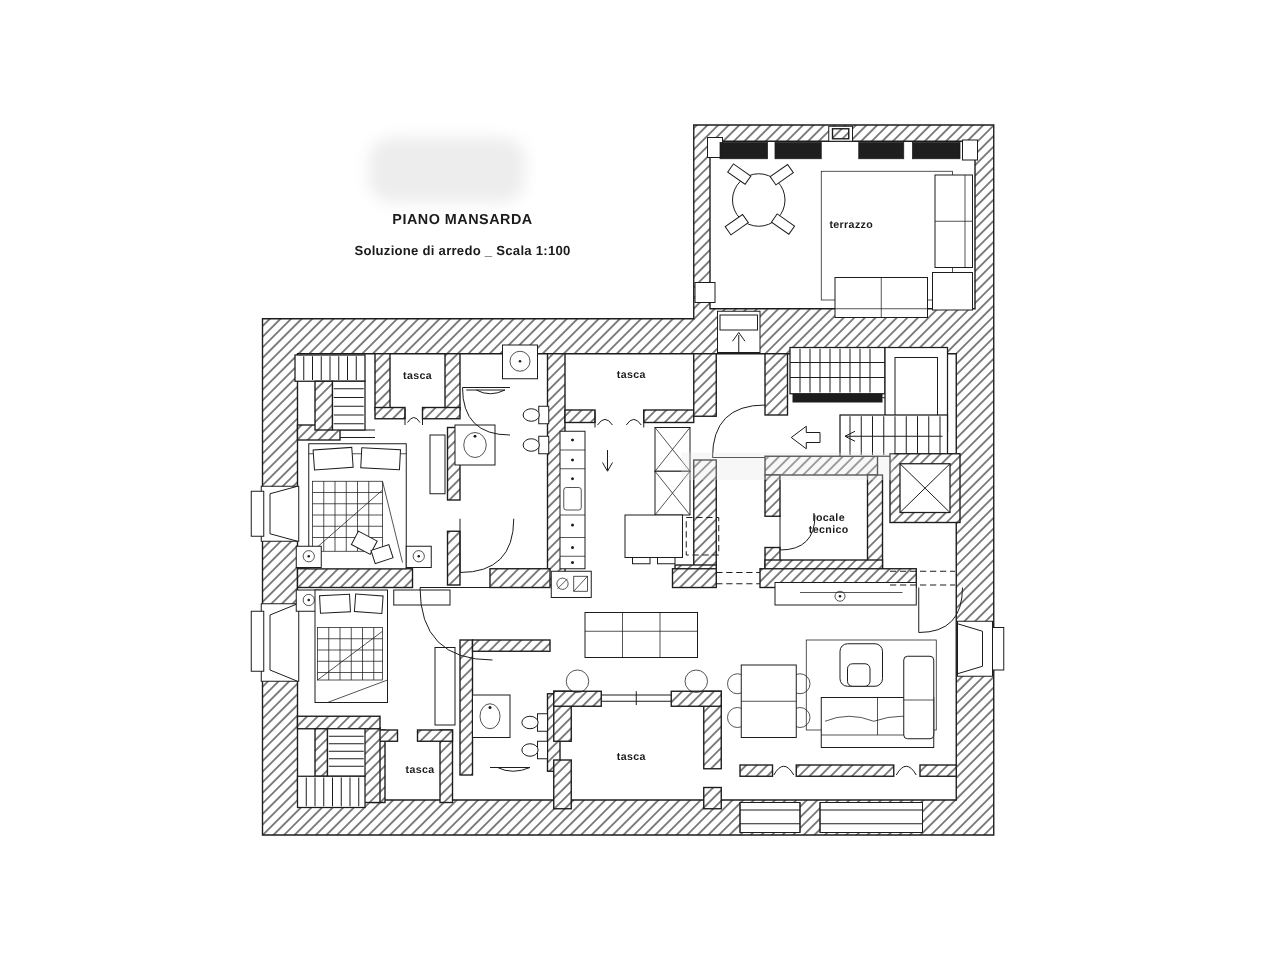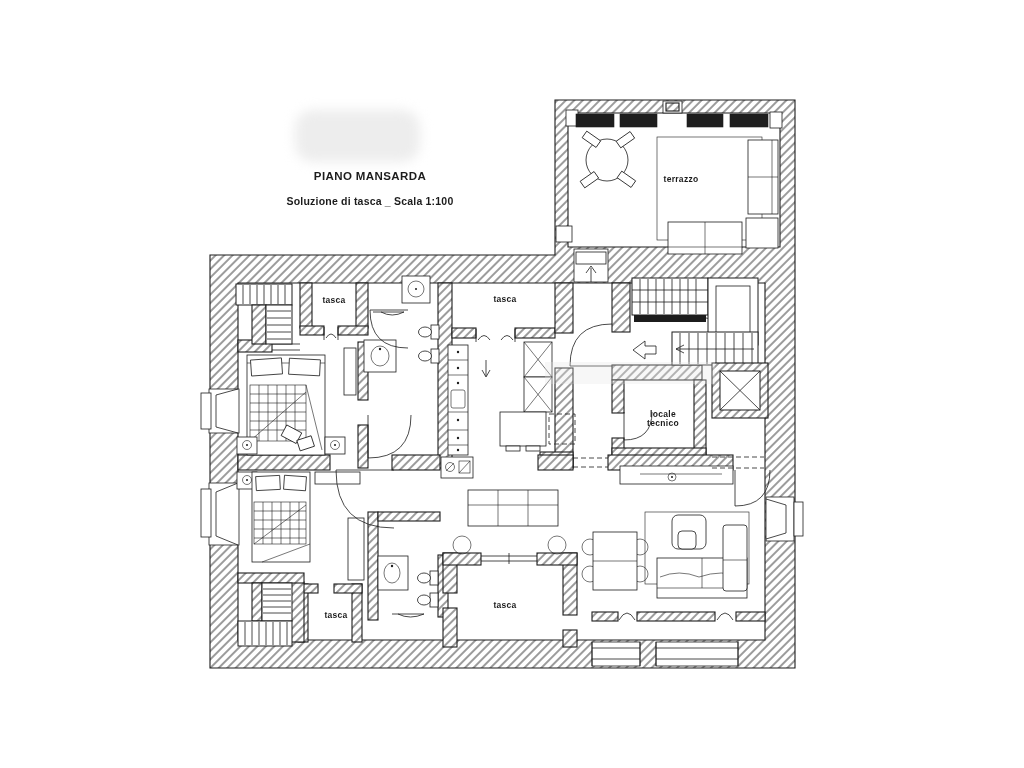--- a/index.html
+++ b/index.html
@@ -23,21 +23,21 @@
 </style>
 </head>
 <body>
 
 <div class="page">
 
   <div class="smudge" style="left:295px;top:110px;width:125px;height:52px;"></div>
 
   <div class="titleblock">
     <div class="t1">PIANO MANSARDA</div>
-    <div class="t2">Soluzione di tasca _ Scala 1:100</div>
+    <div class="t2">Soluzione di arredo _ Scala 1:100</div>
   </div>
 
   <svg width="1024" height="768" viewBox="0 0 1024 768">
     <defs>
       <pattern id="h" width="6" height="6" patternUnits="userSpaceOnUse" patternTransform="rotate(-45)">
         <rect width="6" height="6" fill="#ffffff"></rect>
         <line x1="0" y1="3" x2="6" y2="3" stroke="#4a4a4a" stroke-width="1.1"></line>
       </pattern>
     </defs>
 

